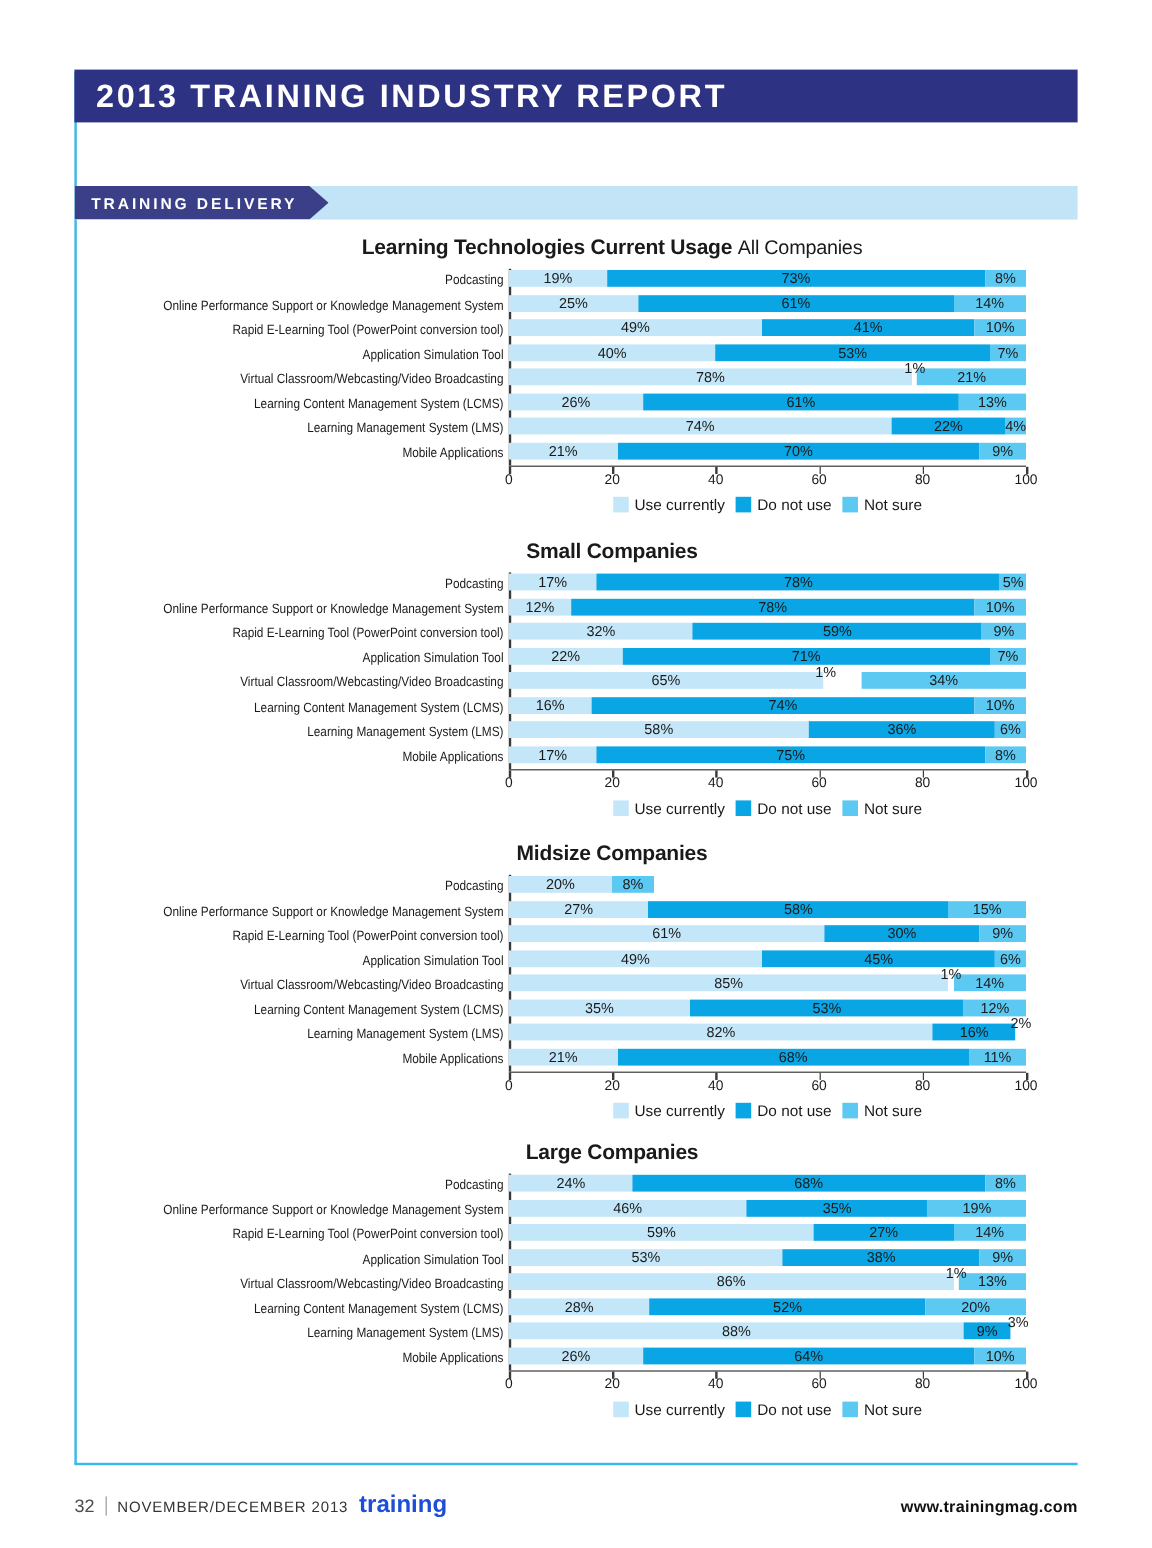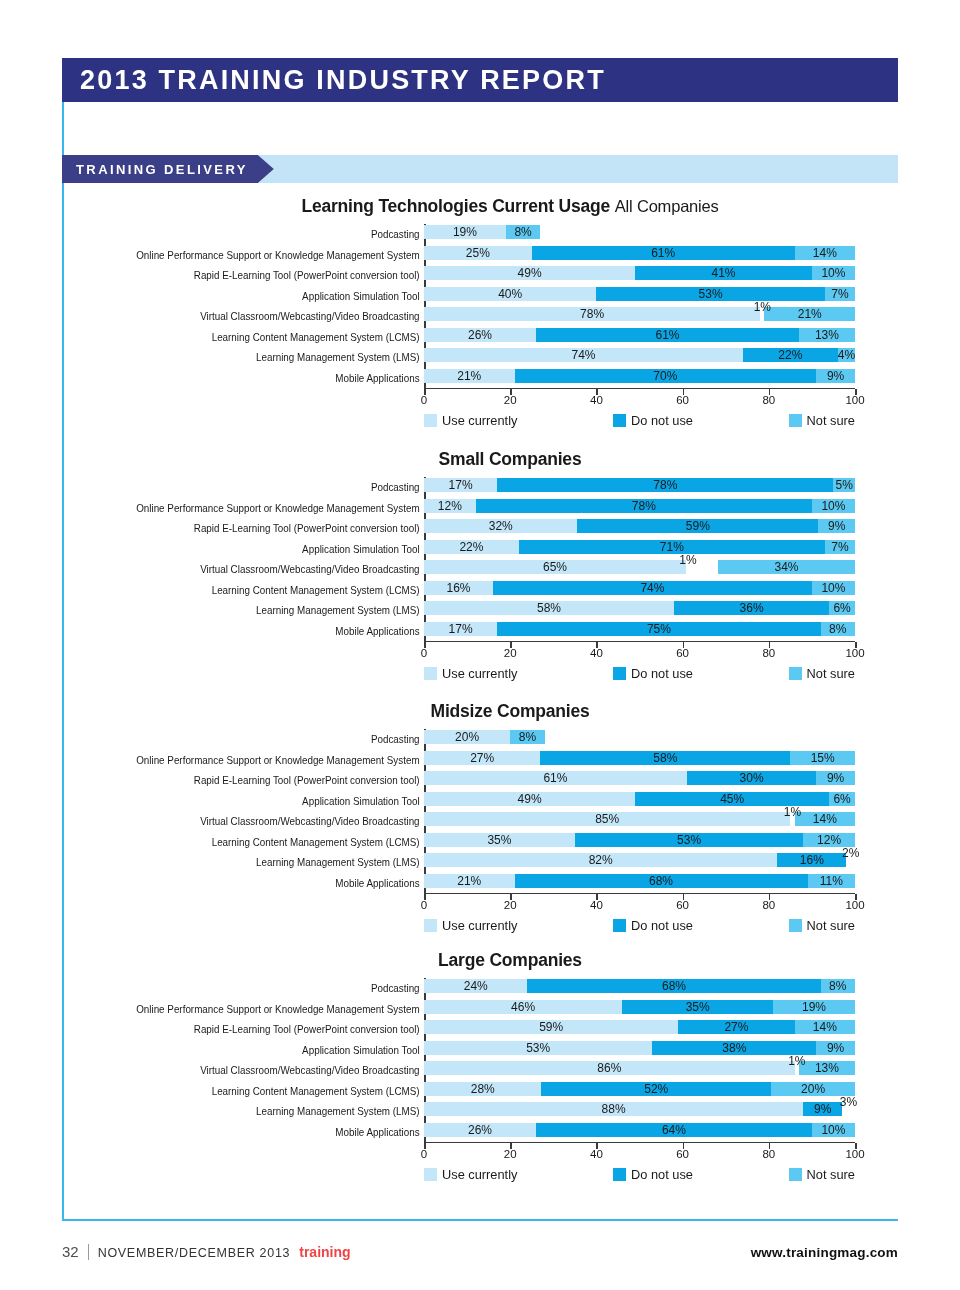--- a/index.html
+++ b/index.html
@@ -168,21 +168,21 @@
     font-size: 11.5px;
     color: #1a1a1a;
     transform: translateX(-50%);
     font-family: "Liberation Sans", sans-serif;
   }
 
   
   .legend {
     display: flex;
     align-items: center;
-    justify-content: space-between;
+    justify-content: center;
     gap: 9px;
     margin-top: 3px;
     margin-left: 424px;
     width: 431px;
   }
   .legend-item { display: flex; align-items: center; gap: 5px; }
   .legend-swatch { width: 13px; height: 13px; display: block; }
   .legend-text { font-size: 12.8px; color: #1a1a1a; white-space: nowrap; }
 
   
@@ -191,21 +191,21 @@
     left: 62px; top: 1243px;
     width: 836px;
     display: flex;
     align-items: baseline;
     justify-content: space-between;
   }
   .footer-left { display: flex; align-items: baseline; gap: 9px; }
   .footer-page { font-size: 15px; color: #4d4d4d; }
   .footer-divider { width: 1px; height: 16px; background: #9a9a9a; align-self: center; }
   .footer-issue { font-size: 12.5px; color: #333333; letter-spacing: 0.7px; }
-  .footer-brand { font-size: 14px; font-weight: bold; color: #ef4444; }
+  .footer-brand { font-size: 20px; font-weight: bold; color: #1d4ed8; }
   .footer-url { font-size: 13.5px; font-weight: bold; color: #111111; letter-spacing: 0.2px; }
 </style>
 </head>
 <body>
 
 <div class="frame-left"></div>
 <div class="frame-bottom"></div>
 
 <div class="masthead">
   <div class="masthead-title">2013 TRAINING INDUSTRY REPORT</div>
@@ -219,20 +219,23 @@
 <div id="charts">
     <div class="chart-block" style="top: 196px;">
       <div class="chart-title"><span>Learning Technologies Current Usage</span> <span class="sub">All Companies</span></div>
       <div class="plot">
         <div class="axis-vert" style="top: 0px; height: 164px;"></div>
         <div class="row">
           <div class="row-label">Podcasting</div>
           <div class="bar">
             <div class="seg seg-use" style="width: 81.89px;">
               <span class="seg-label">19%</span>
+            </div>
+            <div class="seg seg-donot" style="width: 314.63px;">
+              <span class="seg-label">73%</span>
             </div>
             <div class="seg seg-notsure" style="width: 34.48px;">
               <span class="seg-label">8%</span>
             </div>
           </div>
         </div>
         <div class="row">
           <div class="row-label">Online Performance Support or Knowledge Management System</div>
           <div class="bar">
             <div class="seg seg-use" style="width: 107.75px;">

